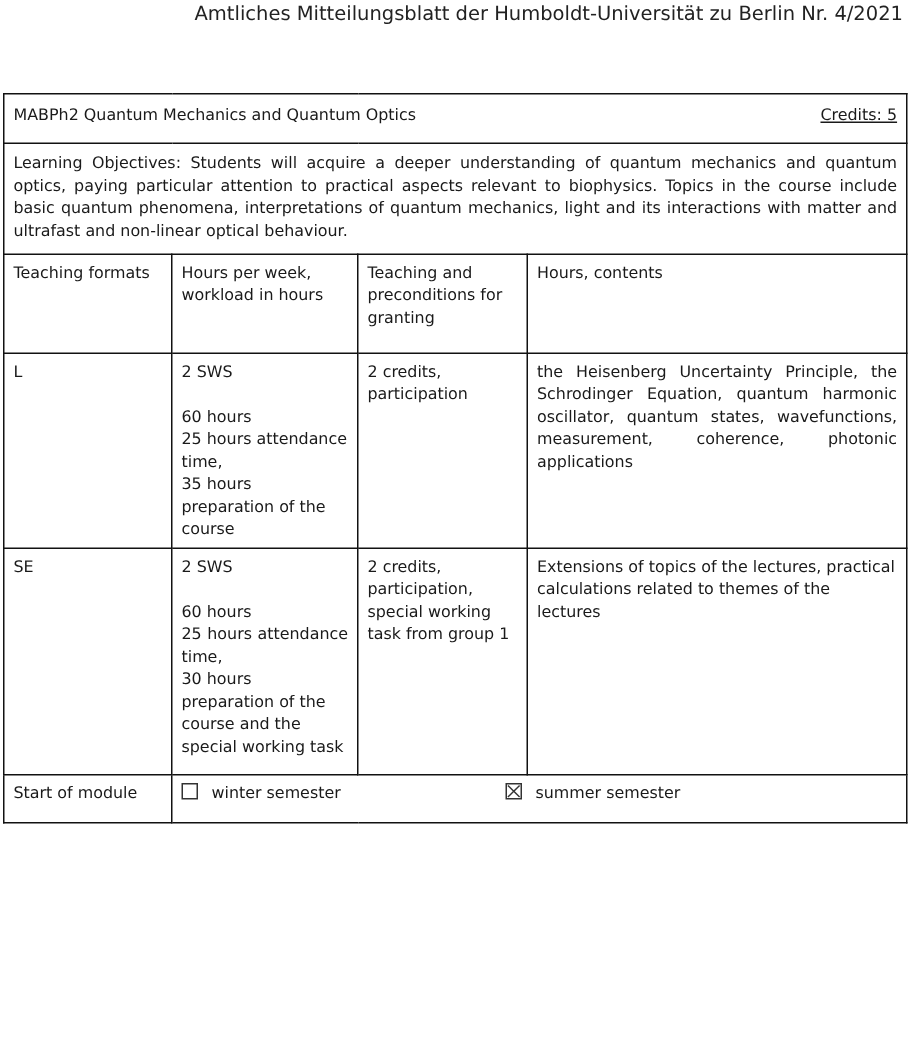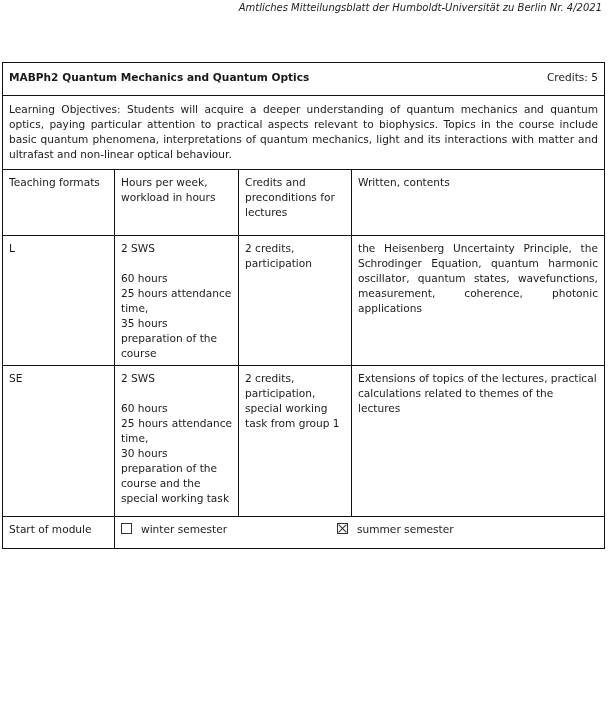--- a/index.html
+++ b/index.html
@@ -1,24 +1,24 @@
 <!DOCTYPE html>
 <html><head>
 <meta charset="utf-8">
 <style>
   html, body { margin:0; padding:0; background:#ffffff; }
   body { width:608px; height:702px; position:relative; overflow:hidden;
          font-family:"DejaVu Sans", sans-serif; color:#1a1a1a; }
-  .hdr { position:absolute; top:2px; right:6px; font-size:10px; color:#222; white-space:nowrap;font-style:italic; }
+  .hdr { position:absolute; top:2px; right:6px; font-size:13px; color:#222; white-space:nowrap; }
   .tbl { position:absolute; left:2px; top:62px; width:602px; border-collapse:collapse;
          table-layout:fixed; font-size:10.6px; line-height:15px; }
   .tbl td { border:1.3px solid #111; vertical-align:top; padding:5px 6px 4px 6px; }
   .title-row td { height:21px; padding-top:7px; }
-  .t-title { font-weight:bold; }
-  .t-credits { float:right; }
+  .t-title { font-weight:normal; }
+  .t-credits { float:right;text-decoration:underline; }
   .obj { text-align:justify; padding:6px 6px 5px 6px !important; height:62px;margin-top:30px; }
   .pre { height:21px; padding-top:7px !important; }
   .u { }
   .just { text-align:justify; }
   .cb { display:inline-block; width:9px; height:9px; border:1px solid #333; vertical-align:-1px;
         margin-right:4px; position:relative; }
   .cb.x::before, .cb.x::after { content:""; position:absolute; left:-1px; top:4px; width:11px; height:1px; background:#333; }
   .cb.x::before { transform:rotate(45deg); }
   .cb.x::after { transform:rotate(-45deg); }
   .opt { display:inline-block; }
@@ -41,22 +41,22 @@
       <span class="t-title">MABPh2 Quantum Mechanics and Quantum Optics</span>
       <span class="t-credits">Credits: 5</span>
     </td>
   </tr>
   <tr>
     <td colspan="4" class="obj">Learning Objectives: Students will acquire a deeper understanding of quantum mechanics and quantum optics, paying particular attention to practical aspects relevant to biophysics. Topics in the course include basic quantum phenomena, interpretations of quantum mechanics, light and its interactions with matter and ultrafast and non-linear optical behaviour.</td>
   </tr>
   <tr style="height:66px">
     <td>Teaching formats</td>
     <td>Hours per week, workload in hours</td>
-    <td>Credits and preconditions for lectures</td>
-    <td>Written, contents</td>
+    <td>Teaching and preconditions for granting</td>
+    <td>Hours, contents</td>
   </tr>
   <tr style="height:118px">
     <td>L</td>
     <td>
       <div class="u">2 SWS</div>
       <div style="height:15px"></div>
       <div class="u">60 hours</div>
       <div>25 hours attendance time,</div>
       <div>35 hours preparation of the course</div>
     </td>

